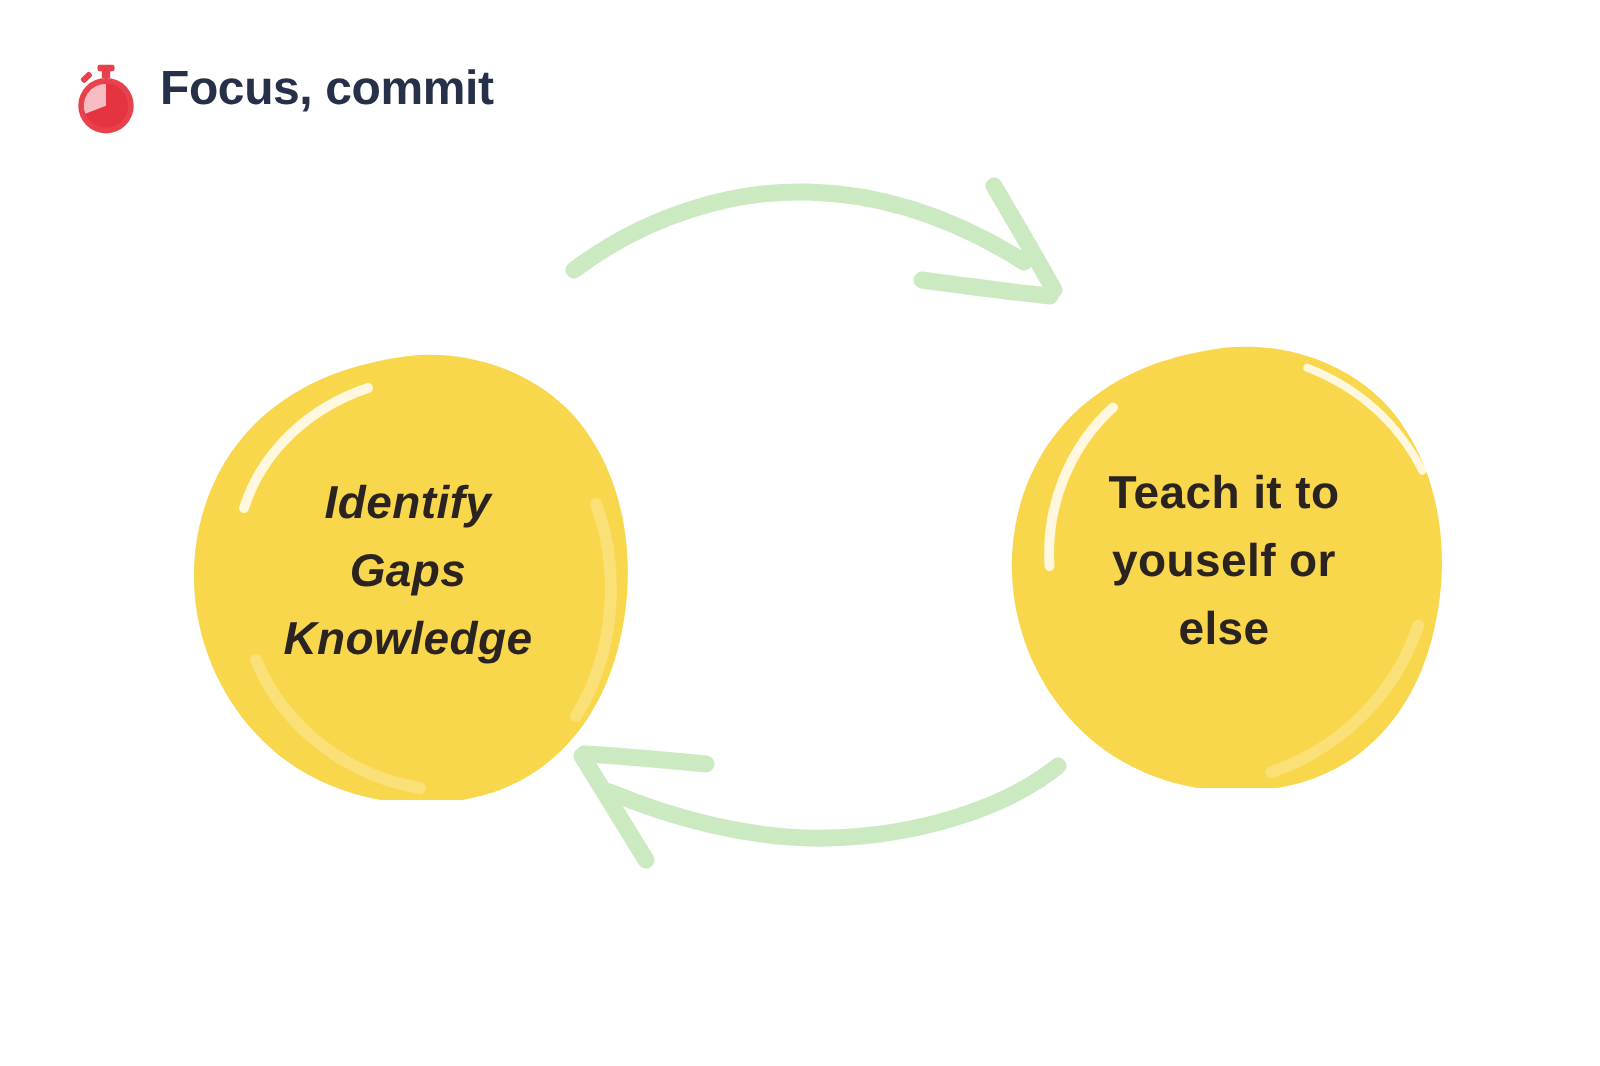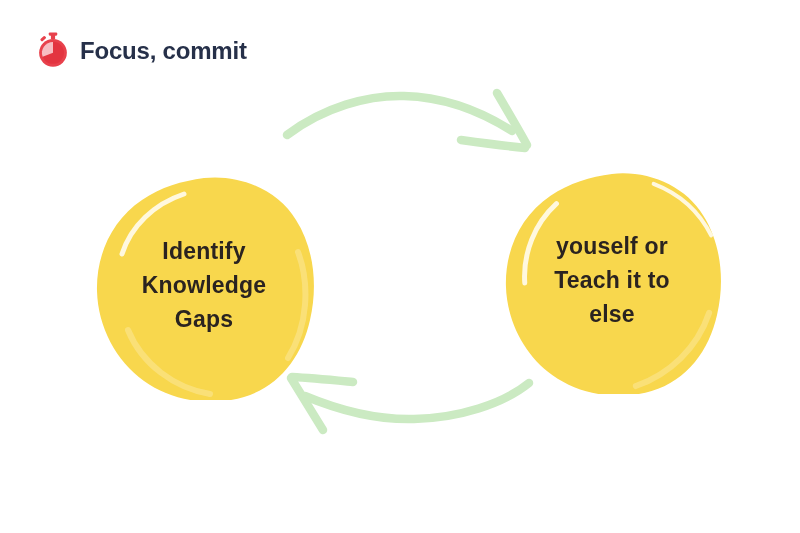--- a/index.html
+++ b/index.html
@@ -15,21 +15,20 @@
     overflow: hidden;
     font-family: "Liberation Sans", sans-serif;
   }
 
   
   .logo {
     position: absolute;
     left: 34px;
     top: 31px;
     display: flex;
-    align-items: center;
     gap: 8px;
     cursor: pointer;
   }
   .logo svg { display: block; }
   .logo-text {
     font-size: 24px;
     font-weight: 700;
     color: #263049;
     letter-spacing: -0.2px;
     line-height: 1;
@@ -41,21 +40,21 @@
     position: absolute;
     left: 0; top: 0;
     width: 800px; height: 533px;
     pointer-events: none;
   }
 
   
   .node {
     position: absolute;
   }
-  .node-left  { left: 88px;  top: 170px; width: 232px; height: 230px; }
+  .node-left  { left: 88px;  top: 170px; width: 232px; height: 230px; font-style: italic; }
   .node-right { left: 496px; top: 166px; width: 232px; height: 228px; }
   .node svg {
     position: absolute;
     left: 0; top: 0;
     width: 100%; height: 100%;
   }
   .node-label {
     position: absolute;
     inset: 0;
     display: flex;
@@ -115,34 +114,34 @@
     <svg viewBox="0 0 232 230" aria-hidden="true">
       <path d="M116,8 C152,4 190,20 208,50 C226,78 230,116 222,150 C214,186 192,216 156,227 C122,237 84,231 56,211 C28,191 10,157 9,121 C8,85 24,50 54,30 C73,17 94,11 116,8 Z" fill="#F8D74D"></path>
       <g fill="none" stroke-linecap="round">
         <path d="M34,84 C43,56 66,34 96,24" stroke="#FFFAE6" stroke-width="5" opacity="0.95"></path>
         <path d="M210,82 C222,114 220,156 200,188" stroke="#FAE17C" stroke-width="6" opacity="0.9"></path>
         <path d="M40,160 C54,194 86,218 122,224" stroke="#FAE17C" stroke-width="6" opacity="0.9"></path>
       </g>
     </svg>
     <div class="node-label">
       <span class="line">Identify</span>
+      <span class="line">Gaps</span>
       <span class="line">Knowledge</span>
-      <span class="line">Gaps</span>
     </div>
   </div>
 
   <div class="node node-right">
     <svg viewBox="0 0 232 230" aria-hidden="true">
       <path d="M116,8 C152,4 190,20 208,50 C226,78 230,116 222,150 C214,186 192,216 156,227 C122,237 84,231 56,211 C28,191 10,157 9,121 C8,85 24,50 54,30 C73,17 94,11 116,8 Z" fill="#F8D74D"></path>
       <g fill="none" stroke-linecap="round">
         <path d="M28,118 C26,88 38,58 60,38" stroke="#FFFAE6" stroke-width="5" opacity="0.95"></path>
         <path d="M158,18 C184,28 204,46 216,70" stroke="#FFFCEF" stroke-width="4" opacity="0.9"></path>
         <path d="M214,148 C202,184 174,210 140,222" stroke="#FAE17C" stroke-width="6" opacity="0.9"></path>
       </g>
     </svg>
     <div class="node-label">
+      <span class="line">Teach it to</span>
       <span class="line">youself or</span>
-      <span class="line">Teach it to</span>
       <span class="line">else</span>
     </div>
   </div>
 
 </div>
 
 </body></html>

